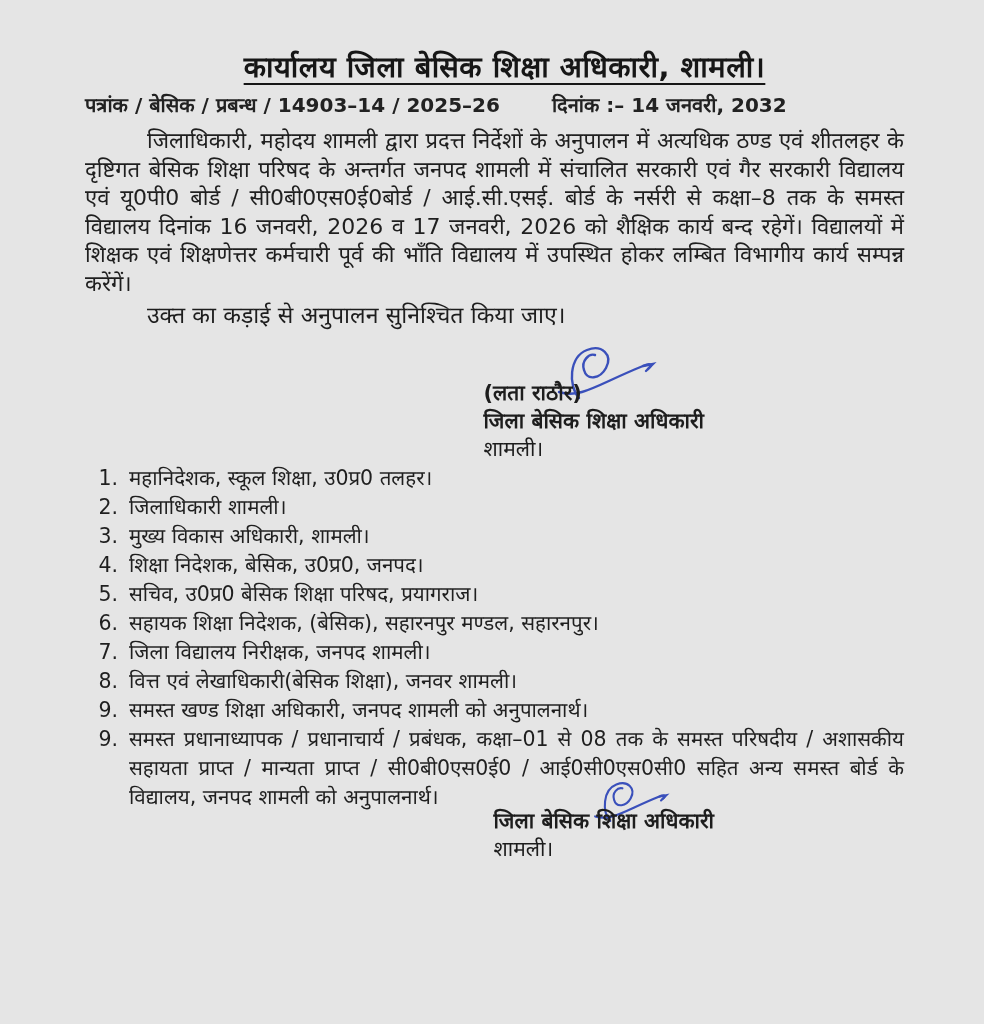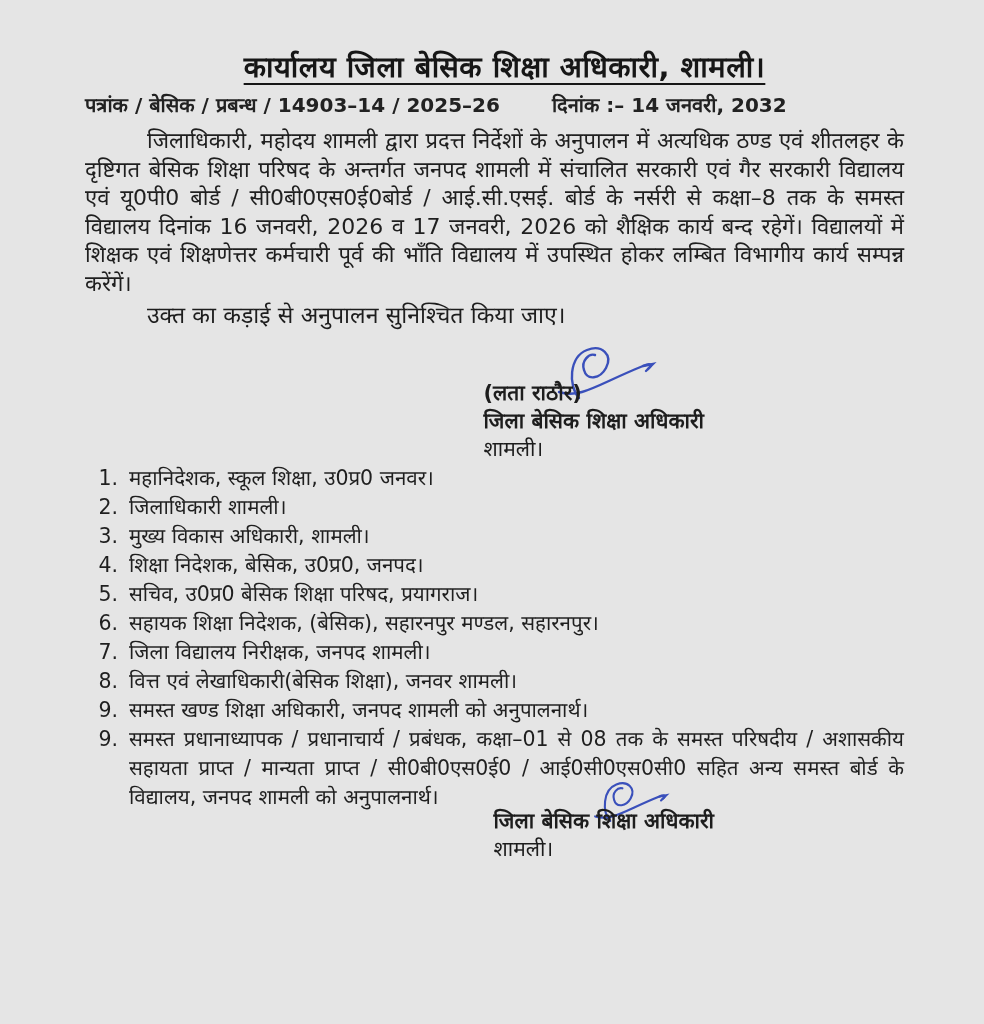--- a/index.html
+++ b/index.html
@@ -135,21 +135,21 @@
     <div class="sig-name">(लता राठौर)</div>
     <div class="sig-desig">जिला बेसिक शिक्षा अधिकारी</div>
     <div class="sig-place">शामली।</div>
   </div>
 
 
 
   <ol class="copy-list">
     <li class="copy-item">
       <span class="item-num">1.</span>
-      <span class="item-text">महानिदेशक, स्कूल शिक्षा, उ0प्र0 जनवर।</span>
+      <span class="item-text">महानिदेशक, स्कूल शिक्षा, उ0प्र0 तलहर।</span>
     </li>
     <li class="copy-item">
       <span class="item-num">2.</span>
       <span class="item-text">जिलाधिकारी शामली।</span>
     </li>
     <li class="copy-item">
       <span class="item-num">3.</span>
       <span class="item-text">मुख्य विकास अधिकारी, शामली।</span>
     </li>
     <li class="copy-item">

